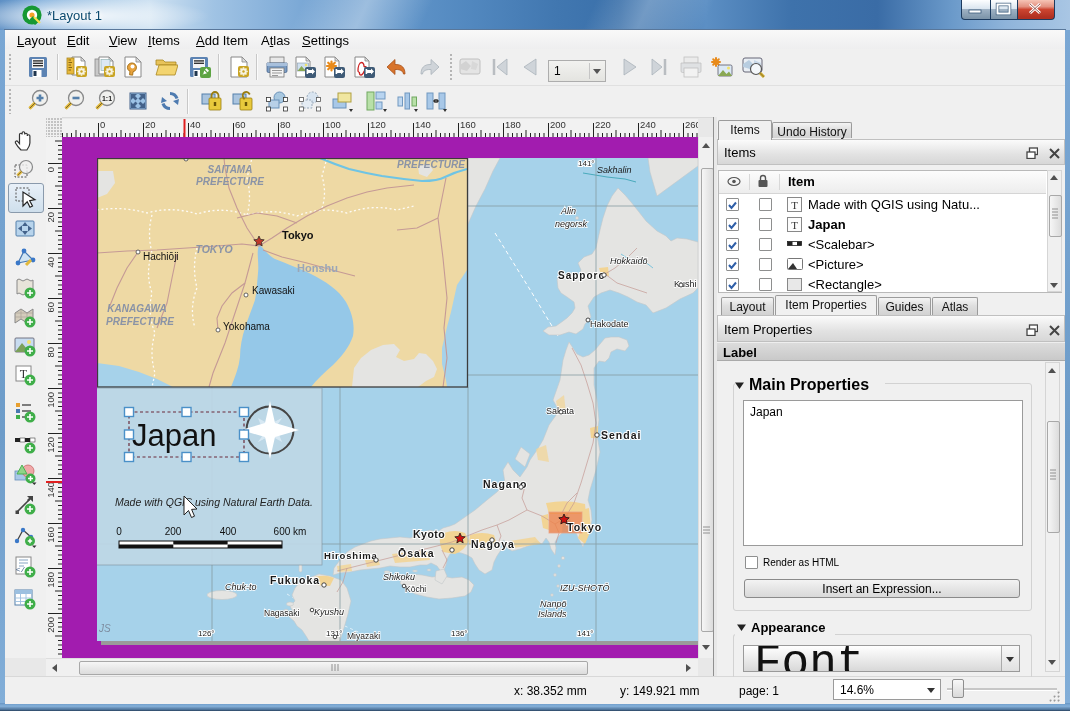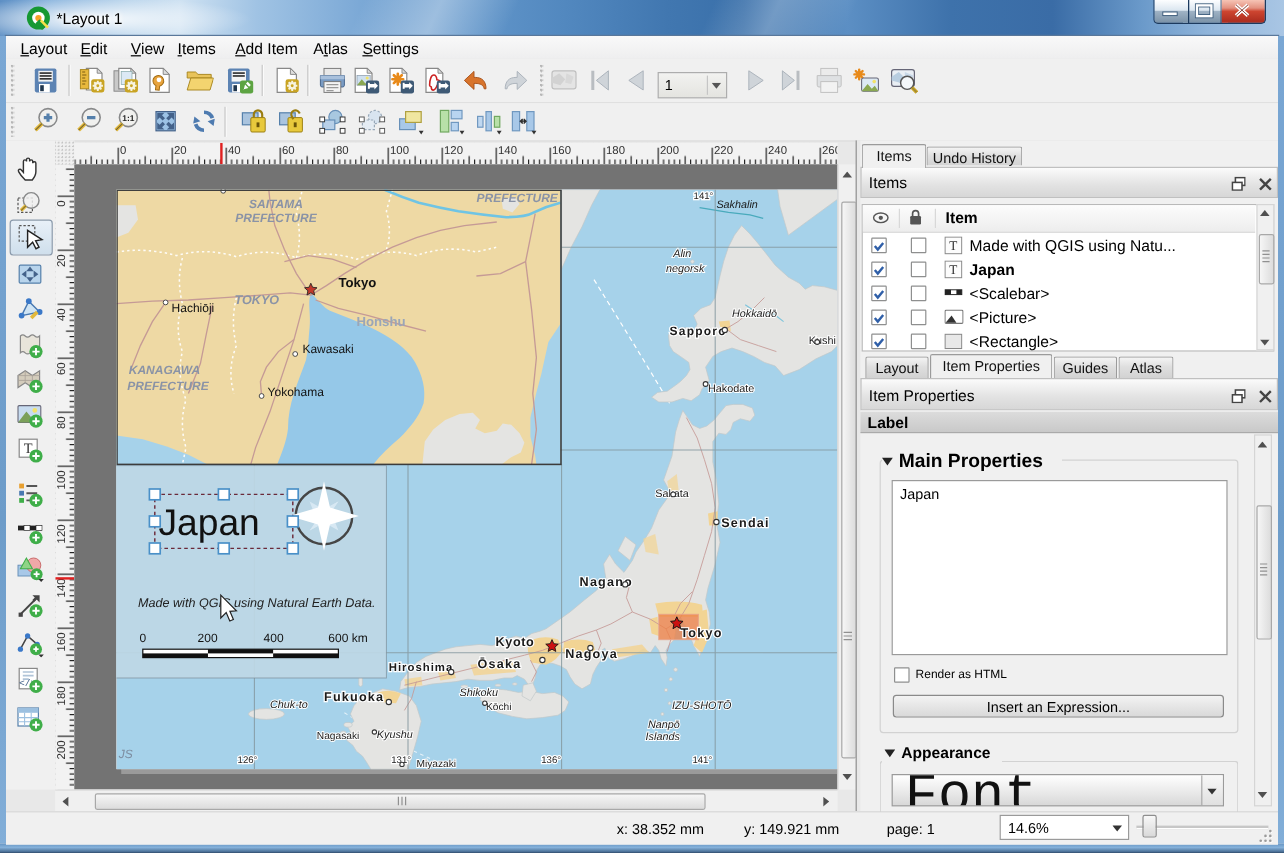--- a/index.html
+++ b/index.html
@@ -10,21 +10,21 @@
   #titlebar{left:0;top:0;width:1070px;height:30px;
     background:
       radial-gradient(ellipse 180px 26px at 80px 16px, rgba(255,255,255,.9), rgba(255,255,255,0) 72%),
       linear-gradient(115deg, rgba(255,255,255,0) 28%, rgba(255,255,255,.35) 34%, rgba(255,255,255,0) 40%, rgba(255,255,255,0) 55%, rgba(255,255,255,.25) 60%, rgba(255,255,255,0) 66%),
       linear-gradient(90deg,#5d8fc4 0%,#88b3dd 4%,#b7d3eb 10%,#cfe2f2 14%,#a0c3e4 20%,#7ca9d6 28%,#6397cb 36%,#5288bf 44%,#4177b0 52%,#3a70aa 58%,#5c8fc4 66%,#3e72ab 74%,#3a6ca6 82%,#6b9aca 89%,#8fb4da 94%,#a9c6e4 100%);
   }
   #borderL{left:0;top:30px;width:5px;height:673px;background:linear-gradient(180deg,#7aa7d4,#6d9cc9 60%,#82aed8);}
   #borderR{left:1065px;top:30px;width:5px;height:673px;background:linear-gradient(180deg,#7aa7d4,#6d9cc9 60%,#82aed8);}
   #borderB{left:0;top:703px;width:1070px;height:8px;background:linear-gradient(180deg,#6796c4,#85b1da 40%,#44688e 90%,#1d3148);}
   #frameline{left:4px;top:29px;width:1062px;height:1px;background:#59779a;}
-  #title-text{left:47px;top:8px;font-size:13px;color:#000000;text-shadow:0 0 6px #fff,0 0 4px #fff;text-align:center;}
+  #title-text{left:47px;top:8px;font-size:13px;color:#0c4a6e;text-shadow:0 0 6px #fff,0 0 4px #fff;text-align:center;}
   
   .winbtn{position:absolute;top:0;height:19px;border:1px solid #1c3a5e;border-top:none;
     background:linear-gradient(180deg,#fdfeff 0%,#dbe6f0 45%,#9fb2c4 50%,#7e95aa 95%);}
   #btnmin{left:961px;width:28px;border-bottom-left-radius:4px;}
   #btnmax{left:990px;width:27px;border-right:none;}
   #btncls{left:1017px;width:36px;border-bottom-right-radius:4px;
     background:linear-gradient(180deg,#f6c4b5 0%,#e39180 35%,#cd4530 50%,#b03021 90%);}
   
   #menubar{left:5px;top:30px;width:1060px;height:19px;background:linear-gradient(#f9f9f9,#eeeeef);font-size:13px;color:#000;}
   .mi{position:absolute;top:3px;}
@@ -37,21 +37,21 @@
   .ticon{position:absolute;width:24px;height:24px;}
   .ticon svg{width:24px;height:24px;}
   
   #lefttb{left:5px;top:117px;width:41px;height:541px;background:#f0f0f0;border-right:1px solid #dadada;}
   .licon{position:absolute;left:8px;width:24px;height:24px;}
   .licon svg{width:24px;height:24px;}
   
   #rcorner{left:46px;top:117px;width:16px;height:20px;background:#f0f0f0;background-image:radial-gradient(circle at 1px 1px,#c2c2c2 0.7px,transparent 0.9px);background-size:3px 3px;background-position:2px 4px;}
   #hruler{left:46px;top:119px;width:652px;height:18px;background:#f2f2f2;border-bottom:1px solid #b5b5b5;overflow:hidden;}
   #vruler{left:46px;top:137px;width:16px;height:521px;background:#f2f2f2;border-right:1px solid #b5b5b5;overflow:hidden;}
-  #canvas{left:62px;top:137px;width:636px;height:521px;background:#737373;overflow:hidden;}
+  #canvas{left:62px;top:137px;width:636px;height:521px;background:#a21caf;overflow:hidden;}
   #page{left:35px;top:21px;width:601px;height:483px;background:#fff;}
   #pageshadow{left:39px;top:504px;width:601px;height:4px;background:#9a9a9a;}
   
   #vscroll{left:698px;top:137px;width:15px;height:521px;background:#f0f0f0;border-left:1px solid #dedede;}
   #hscroll{left:46px;top:658px;width:652px;height:18px;background:#f0f0f0;border-top:1px solid #dedede;}
   .sbthumb{position:absolute;background:linear-gradient(90deg,#f6f6f6,#dcdcdc);border:1px solid #a8a8a8;border-radius:2px;}
   .sbthumbh{background:linear-gradient(180deg,#f6f6f6,#dcdcdc);}
   
   #splitter{left:713px;top:117px;width:4px;height:559px;background:#e8e8e8;border-left:1px solid #909090;}
   #rpanel{left:717px;top:117px;width:348px;height:559px;background:#f0f0f0;}

